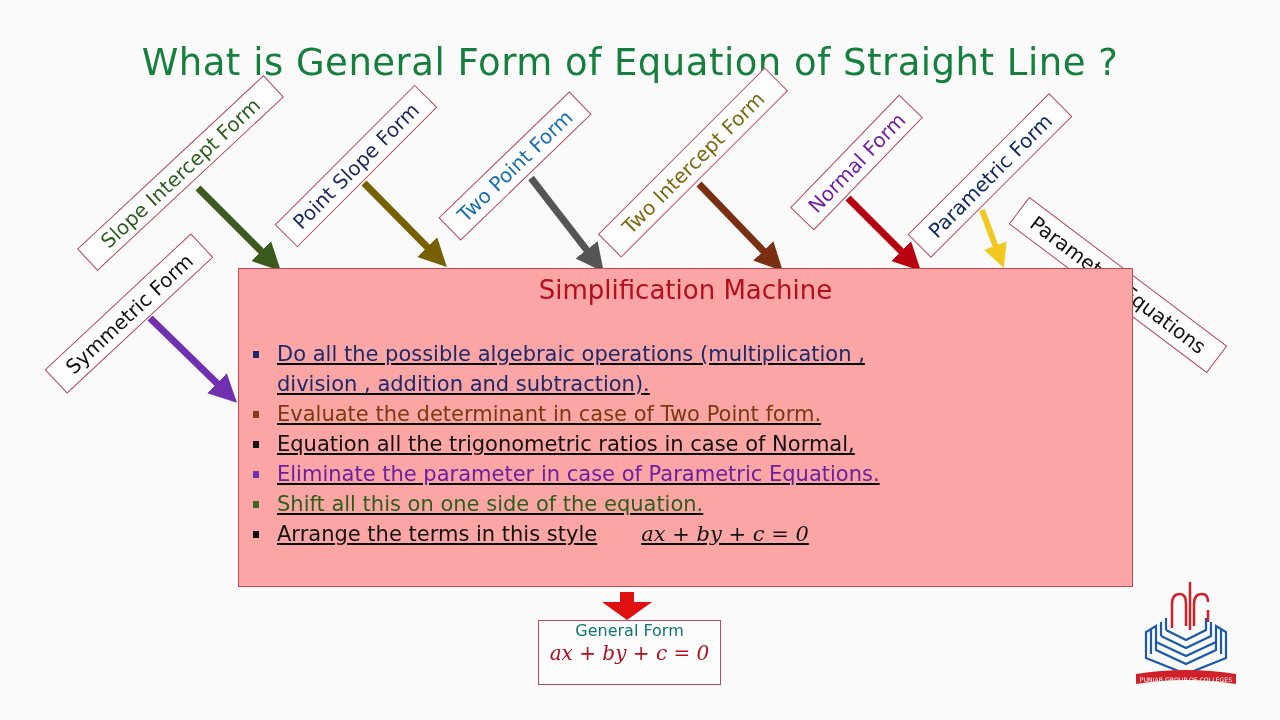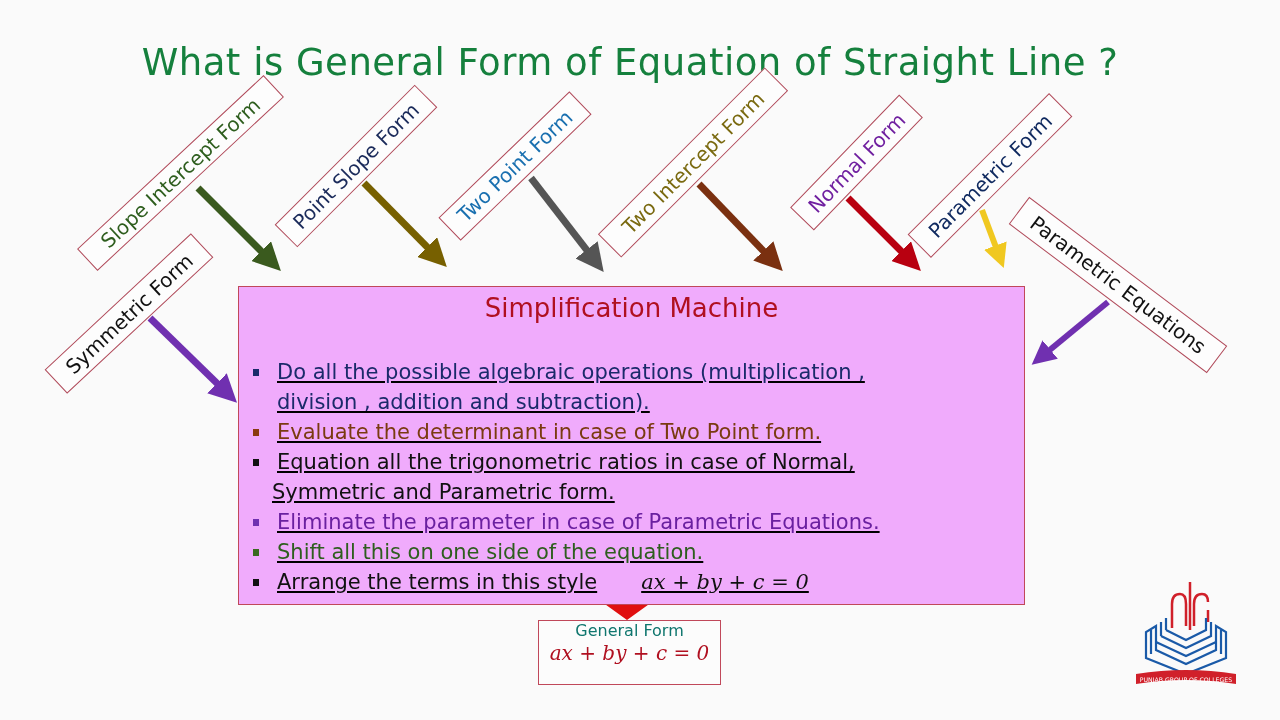--- a/index.html
+++ b/index.html
@@ -16,22 +16,22 @@
   }
   .label {
     position:absolute; box-sizing:border-box;
     border:1.5px solid #b04a5a; background:#fdfdfd;
     display:flex; align-items:center; justify-content:center;
     font-size:20px; white-space:nowrap;
     transform-origin:50% 50%;
   }
   svg.arrows { position:absolute; left:0; top:0; }
   .machine {
-    position:absolute; left:238px; top:286px; width:787px; height:319px;
-    box-sizing:border-box; border:1.5px solid #c0485a; background:#f0abfc;
+    position:absolute; left:238px; top:268px; width:895px; height:319px;
+    box-sizing:border-box; border:1.5px solid #c0485a; background:#fca5a5;
   }
   .machine-title {
     position:absolute; left:0; width:100%; top:6px; text-align:center;
     font-size:26px; color:#b01020;
   }
   .steps { position:absolute; left:12px; top:70px; width:760px; list-style:none; margin:0; padding:0;text-decoration:underline; }
   .step { position:relative; padding-left:26px; font-size:21px; line-height:30px; }
   .bullet { position:absolute; left:2px; top:12px; width:6px; height:7px; }
   .math { font-family:"DejaVu Serif", serif; font-style:italic; margin-left:44px; font-size:21px; }
   .general {
@@ -115,21 +115,20 @@
       <div>Do all the possible algebraic operations (multiplication ,</div>
       <div>division , addition and subtraction).</div>
     </li>
     <li class="step" style="color:#7a3a10">
       <span class="bullet" style="background:#8a3a10"></span>
       <div>Evaluate the determinant in case of Two Point form.</div>
     </li>
     <li class="step" style="color:#111111">
       <span class="bullet" style="background:#111111"></span>
       <div>Equation all the trigonometric ratios in case of Normal,</div>
-      <div style="margin-left:-5px">Symmetric and Parametric form.</div>
     </li>
     <li class="step" style="color:#6a20a0">
       <span class="bullet" style="background:#7030b0"></span>
       <div>Eliminate the parameter in case of Parametric Equations.</div>
     </li>
     <li class="step" style="color:#2e5e1e">
       <span class="bullet" style="background:#3a6a20"></span>
       <div>Shift all this on one side of the equation.</div>
     </li>
     <li class="step" style="color:#111111">

